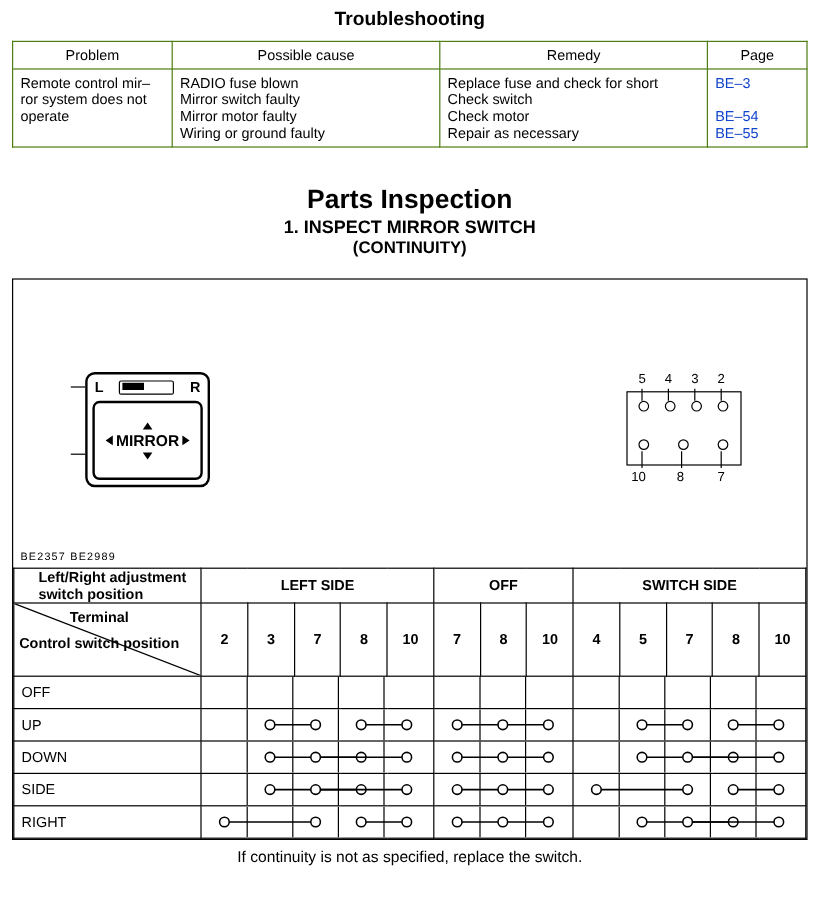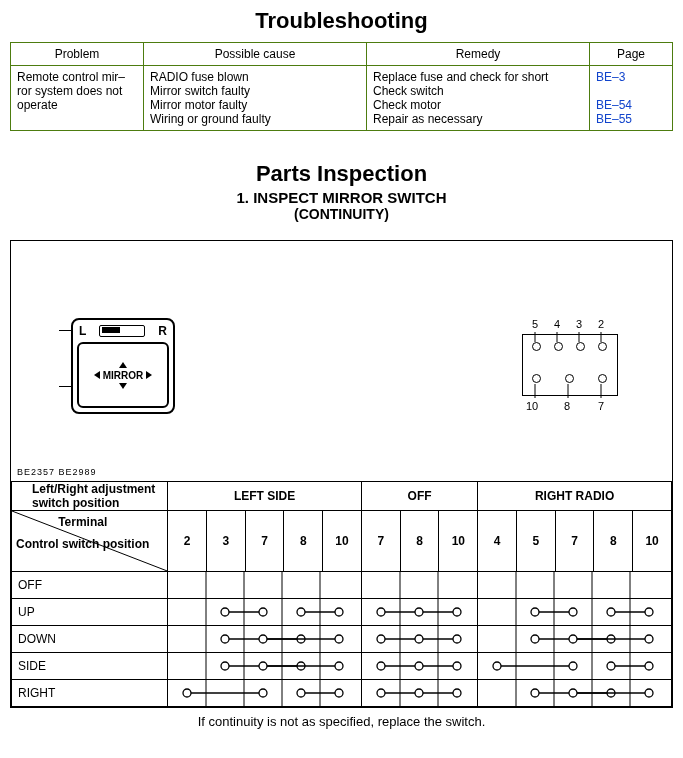--- a/index.html
+++ b/index.html
@@ -7,21 +7,21 @@
     padding: 8px 10px;
     font-family: Arial, Helvetica, sans-serif;
     font-size: 12px;
     width: 683px;
     box-sizing: border-box;
     background: #fff;
     color: #000;
   }
   h1.title {
     text-align: center;
-    font-size: 22px;
+    font-size: 16px;
     font-weight: bold;
     margin: 0 0 8px 0;
   }
   h1.title2 {
     text-align: center;
     font-size: 22px;
     font-weight: bold;
     margin: 30px 0 0 0;
   }
   .sub1 {
@@ -110,21 +110,21 @@
     background:#000;
   }
   .ctrl-box {
     border: 2px solid #000;
     border-radius: 6px;
     height: 62px;
     display: flex;
     flex-direction: column;
     align-items: center;
     justify-content: center;
-    font-size: 10px;
+    font-size: 13px;
     font-weight: bold;
   }
   .ctrl-mid {
     display:flex; align-items:center;
   }
   .tri-up { width:0;height:0;border-left:4px solid transparent;border-right:4px solid transparent;border-bottom:6px solid #000; margin-bottom:2px;}
   .tri-down { width:0;height:0;border-left:4px solid transparent;border-right:4px solid transparent;border-top:6px solid #000; margin-top:2px;}
   .tri-left { width:0;height:0;border-top:4px solid transparent;border-bottom:4px solid transparent;border-right:6px solid #000; margin-right:3px;}
   .tri-right { width:0;height:0;border-top:4px solid transparent;border-bottom:4px solid transparent;border-left:6px solid #000; margin-left:3px;}
   .label-line {
@@ -294,21 +294,21 @@
   </div>
 
   <table class="cont">
 
     <tbody>
         <tr>
       <th style="width:170px; text-align:left; padding-left:20px; white-space:pre-line;">Left/Right adjustment
 switch position</th>
       <th colspan="5">LEFT SIDE</th>
       <th colspan="3">OFF</th>
-      <th colspan="5">RIGHT RADIO</th>
+      <th colspan="5">SWITCH SIDE</th>
     </tr>
 
     <tr>
       <th style="height:60px; padding:0;">
         <div class="diag-cell">
           <svg>
                 <line x1="0" y1="0" x2="100%" y2="100%" stroke="#000"></line>
               </svg>
           <div class="term-lbl">Terminal</div>
           <div class="csp-lbl">Control switch position</div>

